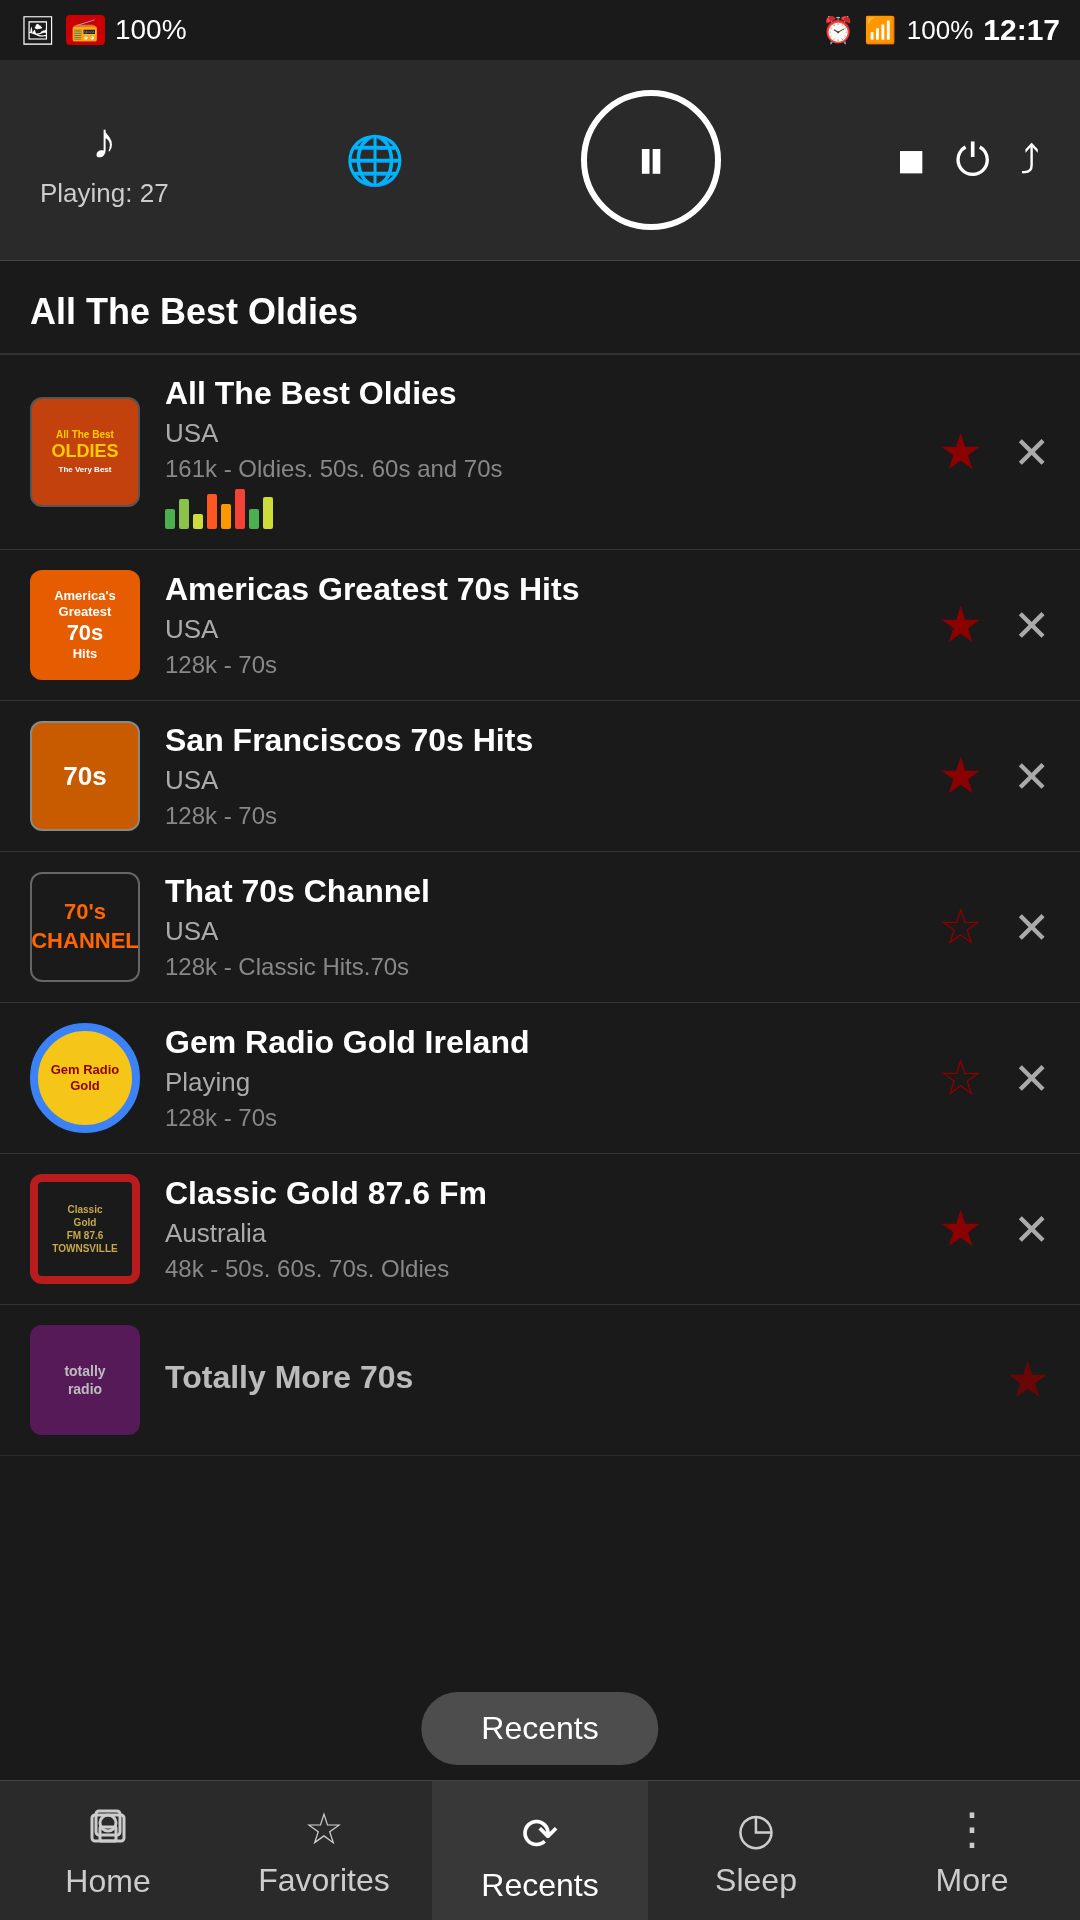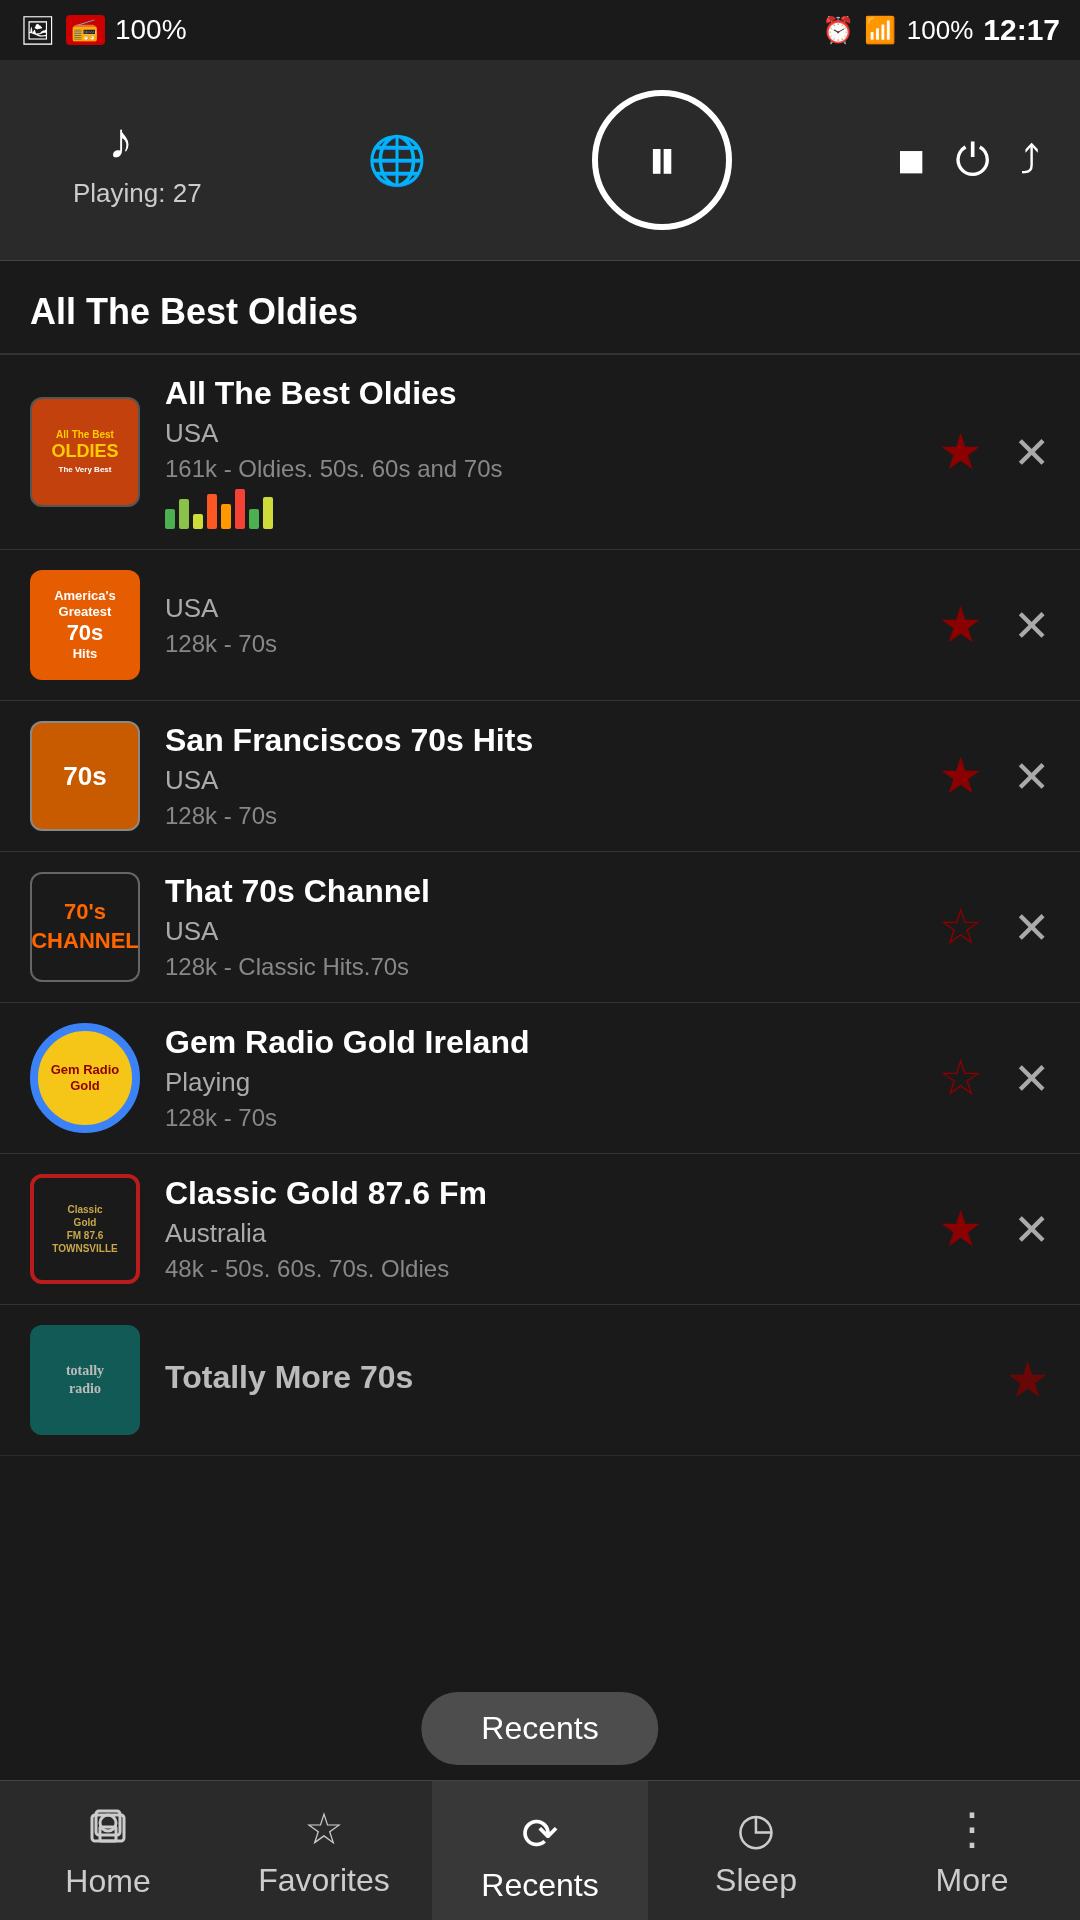--- a/index.html
+++ b/index.html
@@ -55,21 +55,20 @@
       align-items: center;
       gap: 8px;
     }
     .player-icon {
       font-size: 50px;
       color: #fff;
     }
     .player-playing {
       font-size: 26px;
       color: #ccc;
-      margin-left: 33px;
     }
     .player-globe {
       display: flex;
       flex-direction: column;
       align-items: center;
       gap: 8px;
     }
     .player-center {
       display: flex;
       align-items: center;
@@ -323,20 +322,21 @@
       <span class="star-btn star-filled">★</span>
       <span class="close-btn">✕</span>
     </div>
   </div>
 
   <div class="radio-item">
     <div class="radio-logo logo-70s-americas" style="background:#e65c00;">
       <span class="logo-text-americas" style="font-size:13px;color:#fff;font-weight:bold;text-align:center;line-height:1.2;padding:4px;">America's<br>Greatest<br><span style="font-size:22px;color:#fff;">70s</span><br>Hits</span>
     </div>
     <div class="radio-info">
+      <div class="radio-name">Americas Greatest 70s Hits</div>
       <div class="radio-country">USA</div>
       <div class="radio-bitrate">128k - 70s</div>
     </div>
     <div class="radio-actions">
       <span class="star-btn star-filled">★</span>
       <span class="close-btn">✕</span>
     </div>
   </div>
 
   <div class="radio-item">
@@ -378,36 +378,36 @@
       <div class="radio-country">Playing</div>
       <div class="radio-bitrate">128k - 70s</div>
     </div>
     <div class="radio-actions">
       <span class="star-btn star-outline" style="color:#8b0000;">☆</span>
       <span class="close-btn">✕</span>
     </div>
   </div>
 
   <div class="radio-item">
-    <div class="radio-logo" style="background:#1a1a1a;border:4px solid #b91c1c;">
+    <div class="radio-logo" style="background:#1a1a1a;border:8px solid #b91c1c;">
       <span style="font-size:10px;color:#c8a84b;font-weight:bold;text-align:center;line-height:1.3;padding:3px;">Classic<br>Gold<br>FM 87.6<br>TOWNSVILLE</span>
     </div>
     <div class="radio-info">
       <div class="radio-name">Classic Gold 87.6 Fm</div>
       <div class="radio-country">Australia</div>
       <div class="radio-bitrate">48k - 50s. 60s. 70s. Oldies</div>
     </div>
     <div class="radio-actions">
       <span class="star-btn star-filled">★</span>
       <span class="close-btn">✕</span>
     </div>
   </div>
 
   <div class="radio-item" style="opacity:0.7;">
-    <div class="radio-logo" style="background:#0f766e;font-family:Liberation Serif, serif;">
+    <div class="radio-logo" style="background:#701a75;">
       <span style="font-size:14px;color:#fff;font-weight:bold;text-align:center;line-height:1.3;padding:4px;">totally<br>radio</span>
     </div>
     <div class="radio-info">
       <div class="radio-name">Totally More 70s</div>
     </div>
     <div class="radio-actions">
       <span class="star-btn star-filled">★</span>
     </div>
   </div>
 

